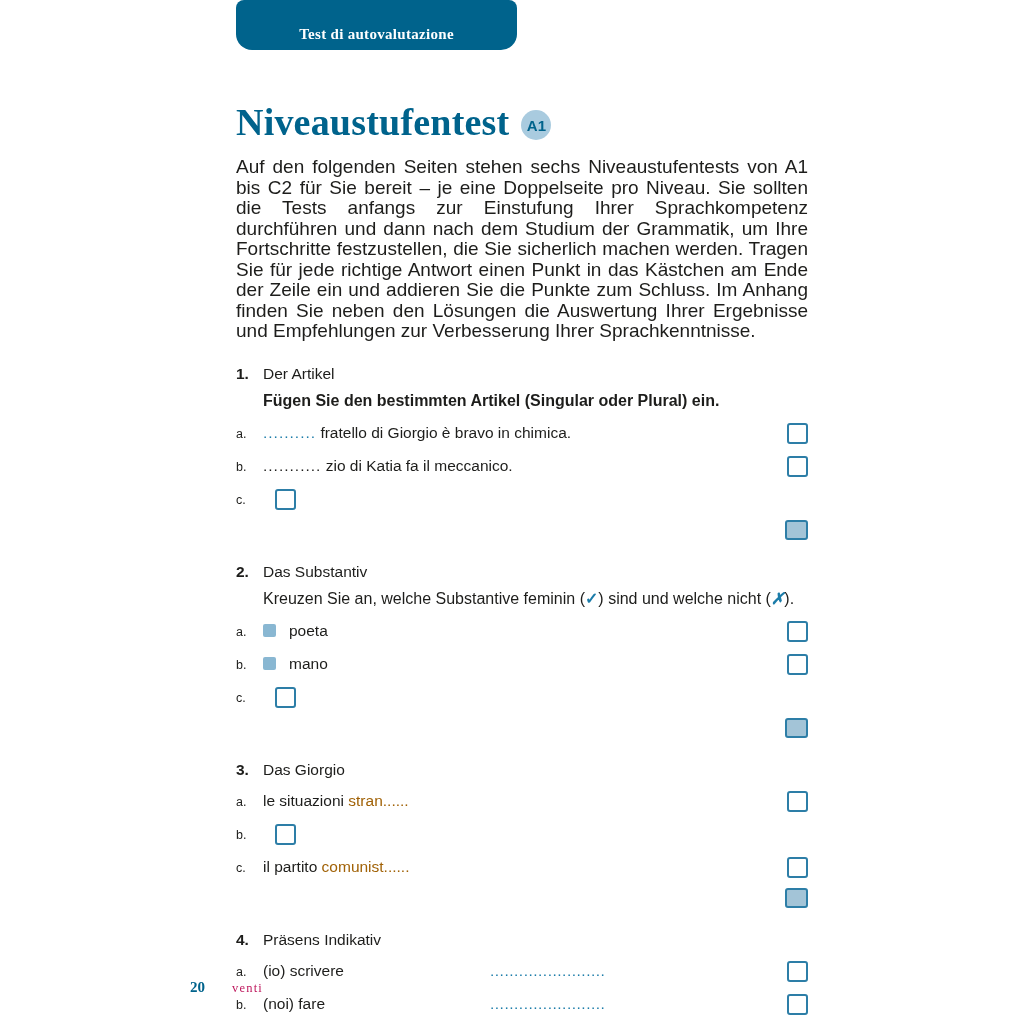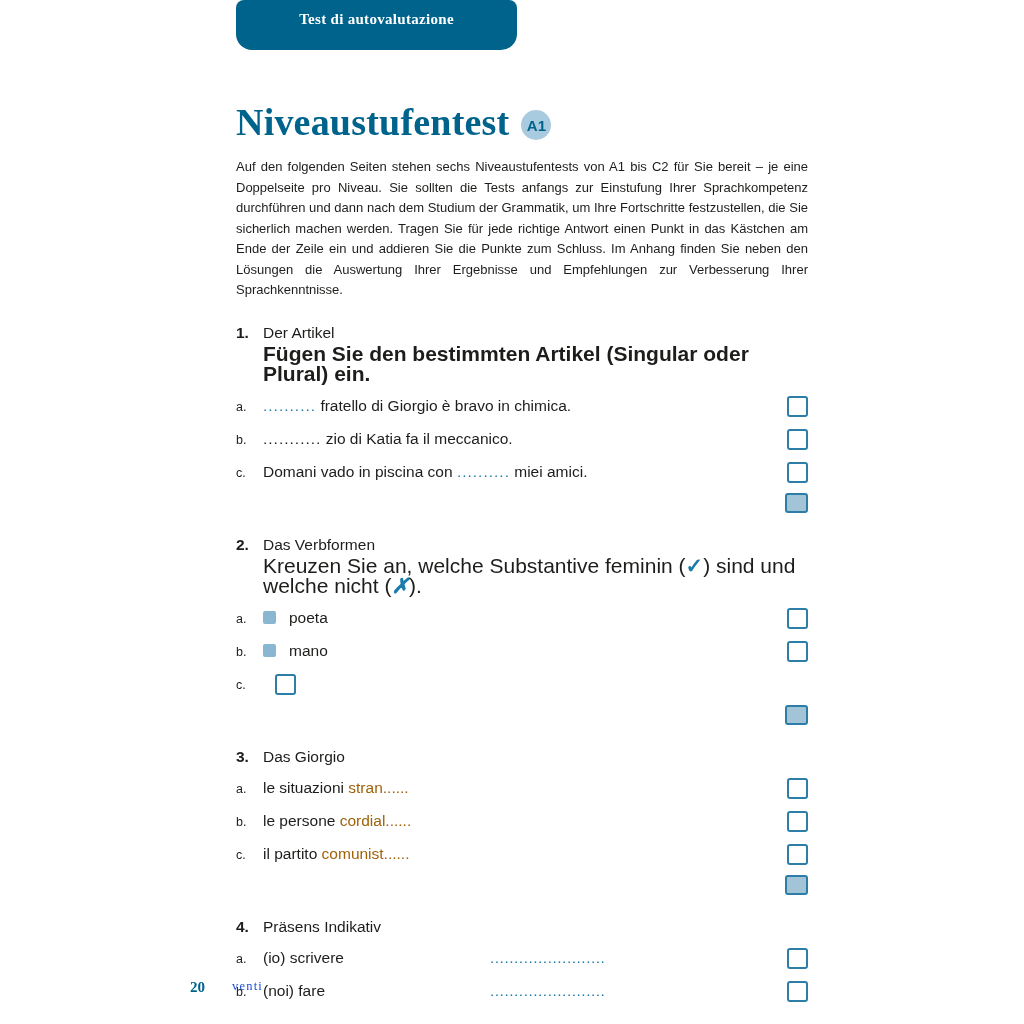--- a/index.html
+++ b/index.html
@@ -1,56 +1,56 @@
 <!DOCTYPE html>
 <html><head>
 <meta charset="utf-8">
 <style>
   html,body{margin:0;padding:0}
   body{width:1024px;height:1024px;background:#ffffff;font-family:"Liberation Sans",sans-serif;color:#1d1d1b;position:relative;overflow:hidden}
 
   .tab{position:absolute;left:236px;top:0;width:281px;height:50px;background:#00638c;
-       border-radius:8px 8px 16px 16px;display:flex;align-items:flex-end;justify-content:center;padding-bottom:22px;box-sizing:border-box}
+       border-radius:8px 8px 16px 16px;display:flex;align-items:flex-end;justify-content:center;padding-bottom:7px;box-sizing:border-box}
   .tab-label{color:#ffffff;font-family:"Liberation Serif",serif;font-weight:700;font-size:15px;letter-spacing:.3px}
 
   .content{position:absolute;left:236px;top:100px;width:572px}
 
   .title-row{display:flex;align-items:center;gap:12px}
   .title{font-family:"Liberation Serif",serif;font-weight:700;font-size:38px;color:#00638c;letter-spacing:.2px}
   .badge{width:30px;height:30px;border-radius:50%;background:#a9cbdf;color:#00638c;font-weight:700;font-size:15px;
          display:flex;align-items:center;justify-content:center;margin-top:6px;flex:none}
 
-  .intro{margin:13px 0 0 0;font-size:13px;line-height:20.5px;text-align:justify}
+  .intro{margin:13px 0 0 0;font-size:19px;line-height:20.5px;text-align:justify}
 
   .exercise{margin-top:23px}
   .ex-head{display:flex}
   .ex-num{font-weight:700;width:27px;flex:none;font-size:15.5px}
   .ex-title{font-weight:400;font-size:15.5px}
-  .ex-instr{font-size:21px;margin-top:2px;line-height:20px}
+  .ex-instr{font-size:16px;margin-top:8px;line-height:20px}
   .ex-instr.bold{font-weight:700}
 
   .row{display:flex;align-items:center;margin-top:12px}
   .letter{width:27px;flex:none;font-size:12.5px;padding-top:2px}
   .txt{flex:1;font-size:15.5px}
   .box{width:17px;height:17px;flex:none;border:2px solid #2d7ea7;border-radius:3px;background:#fff;margin-left:12px;box-sizing:content-box}
   .score-row{display:flex;margin-top:10px}
   .scorebox{width:19px;height:16px;margin-left:auto;background:#a3c4d7;border:2px solid #2d7ea7;border-radius:3px}
 
   .blank{color:#1b7ca9;letter-spacing:1px}
   .blank.dark{color:#1d1d1b}
   .ans{color:#a16207}
   .check{color:#1b7ca9;font-weight:700}
   .cross{color:#1b7ca9;font-weight:700;font-style:italic}
   .sq{display:inline-block;width:13px;height:13px;background:#89b7d2;border-radius:2px;margin-right:13px;vertical-align:-1px}
   .verb{display:inline-block;width:227px}
   .dots{color:#1b7ca9;letter-spacing:.5px}
 
-  .footer{position:absolute;left:190px;top:979px;display:flex;align-items:flex-start}
+  .footer{position:absolute;left:190px;top:979px;display:flex;align-items:flex-end}
   .pagenum{color:#00638c;font-weight:700;font-family:"Liberation Serif",serif;font-size:15px}
-  .pageword{margin-left:27px;font-family:"Liberation Serif",serif;font-size:12.5px;letter-spacing:1.2px;color:#1d4ed8}
+  .pageword{margin-left:27px;font-family:"Liberation Serif",serif;font-size:12.5px;letter-spacing:1.2px;color:#be185d}
 </style>
 </head>
 <body>
 
 <div class="tab">
   <span class="tab-label">Test di autovalutazione</span>
 </div>
 
 <div class="content">
 
@@ -75,33 +75,32 @@
       <span class="txt"><span class="blank">..........</span> <span>fratello di Giorgio è bravo in chimica.</span></span>
       <span class="box"></span>
     </div>
     <div class="row">
       <span class="letter">b.</span>
       <span class="txt"><span class="blank dark">...........</span> <span>zio di Katia fa il meccanico.</span></span>
       <span class="box"></span>
     </div>
     <div class="row">
       <span class="letter">c.</span>
-      <span class="txt"><span>Domani vado in piscina con</span> <span class="blank">..........</span> <span>miei amici.</span></span>
       <span class="box"></span>
     </div>
     <div class="score-row">
       <span class="scorebox"></span>
     </div>
   </section>
 
   <section class="exercise">
     <div class="ex-head">
       <span class="ex-num">2.</span>
       <div>
-        <div class="ex-title">Das Verbformen</div>
+        <div class="ex-title">Das Substantiv</div>
         <div class="ex-instr"><span>Kreuzen Sie an, welche Substantive feminin (</span><span class="check">✓</span><span>) sind und welche nicht (</span><span class="cross">✗</span><span>).</span></div>
       </div>
     </div>
 
     <div class="row">
       <span class="letter">a.</span>
       <span class="txt"><span class="sq"></span><span>poeta</span></span>
       <span class="box"></span>
     </div>
     <div class="row">
@@ -126,21 +125,20 @@
       </div>
     </div>
 
     <div class="row">
       <span class="letter">a.</span>
       <span class="txt"><span>le situazioni</span> <span class="ans">stran......</span></span>
       <span class="box"></span>
     </div>
     <div class="row">
       <span class="letter">b.</span>
-      <span class="txt"><span>le persone</span> <span class="ans">cordial......</span></span>
       <span class="box"></span>
     </div>
     <div class="row">
       <span class="letter">c.</span>
       <span class="txt"><span>il partito</span> <span class="ans">comunist......</span></span>
       <span class="box"></span>
     </div>
     <div class="score-row">
       <span class="scorebox"></span>
     </div>

